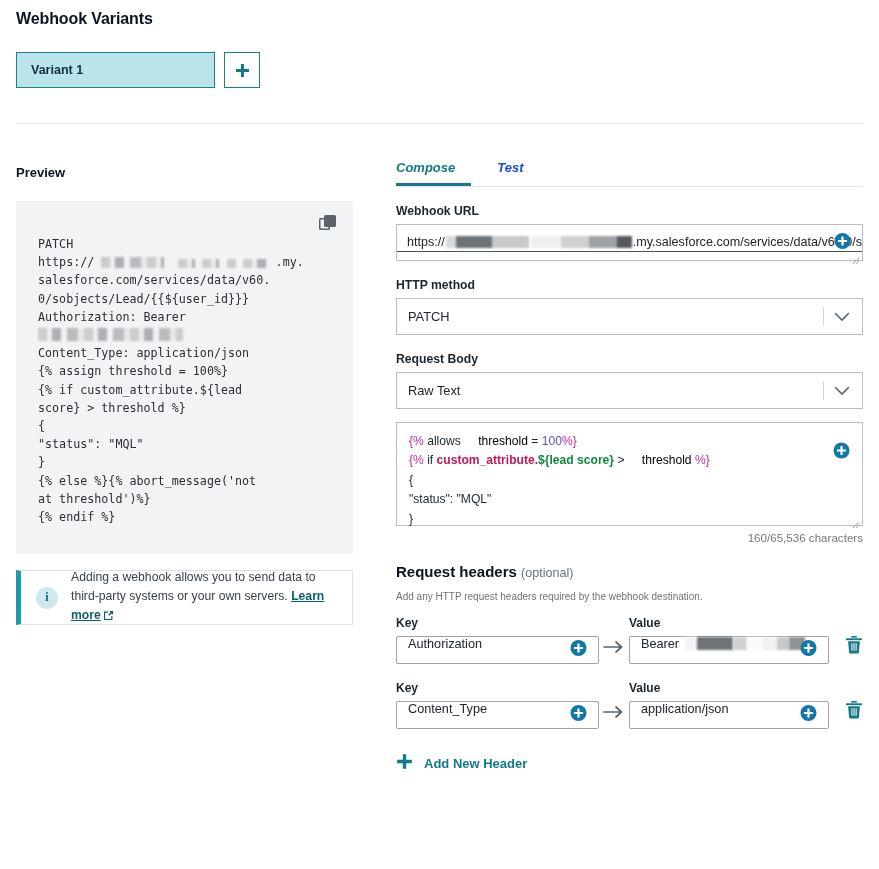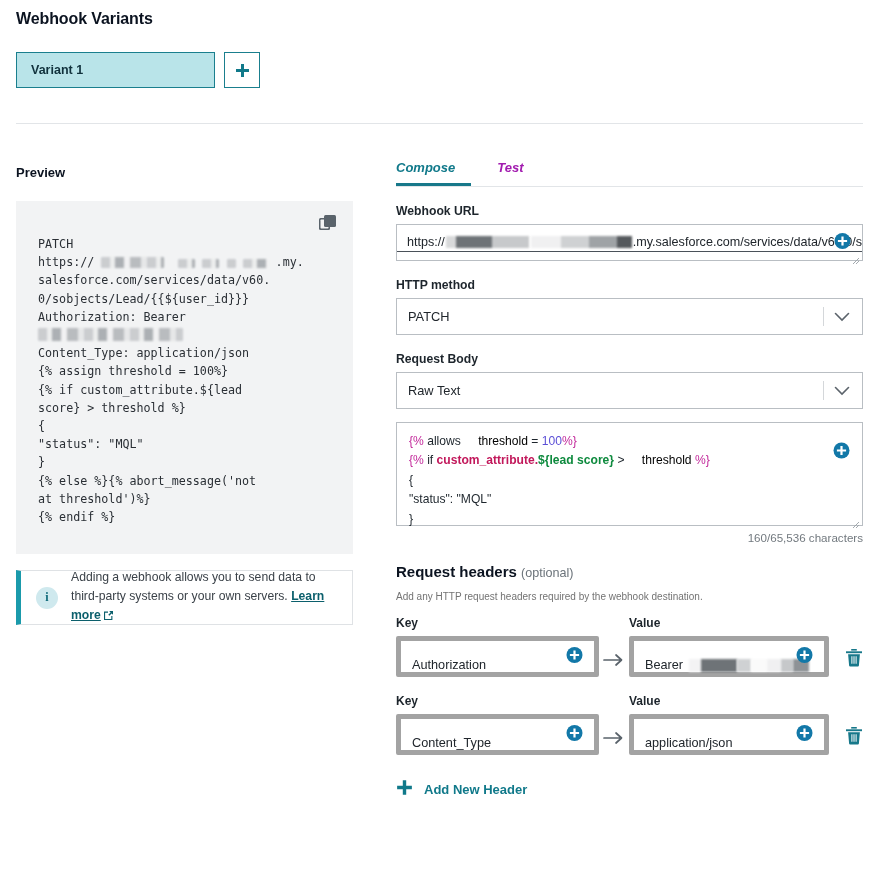--- a/index.html
+++ b/index.html
@@ -99,21 +99,21 @@
     color: #0b5f6c; font-weight: bold; text-decoration: underline;
   }
   .ext-link-icon { display: inline-block; vertical-align: -2px; margin-left: 2px; }
 
   
   .right { position: absolute; left: 396px; top: 160px; width: 467px; }
 
   .tabs { display: flex; gap: 42px; position: relative; font-style: italic; }
   .tab {
     font-size: 13px; font-weight: bold; padding-bottom: 11px; cursor: pointer;
-    color: #a21caf;
+    color: #1d4ed8;
   }
   .tab.active { color: #10798a; }
   .tabs-underline {
     position: absolute; left: 0; bottom: 0; width: 75px; height: 3px; background: #17788a;
   }
   .tabs-rule { height: 1px; background: #e2e5e8; margin-bottom: 0; }
 
   .section-head {
     display: flex; align-items: center; justify-content: space-between;
     margin-top: 25px;
@@ -184,22 +184,22 @@
 
   .req-head { margin-top: 19px; font-size: 15px; font-weight: bold; color: #0b1320; }
   .req-head .opt { font-size: 12.6px; font-weight: normal; color: #6b737a; }
   .req-sub { margin-top: 11px; font-size: 10px; color: #737373; }
 
   .header-row { display: flex; align-items: flex-end; margin-top: 14px; }
   .hcol-key { width: 203px; }
   .hcol-val { width: 200px; }
   .hlabel { font-size: 12px; font-weight: bold; color: #1d252c; margin-bottom: 6px; }
   .hinput {
-    position: relative; border: 5px solid #a3a3a3; background: #fff;
-    height: 41px; display: flex; align-items: flex-end; border-radius: 2px;
+    position: relative; border: 1px solid #a3a3a3; background: #fff;
+    height: 28px; display: flex; align-items: flex-start; border-radius: 2px;
   }
   .hinput .txt { padding-left: 11px; font-size: 12.7px; color: #20262c; }
   .arrow-between {
     width: 30px; display: flex; align-items: center; justify-content: center;
     height: 35px;
   }
   .trash { margin-left: 16px; height: 35px; display: flex; align-items: center; cursor: pointer; }
   .hv-redact { display: inline-flex; align-items: center; margin-left: 6px; }
   .hv-redact i {
     display: block; height: 13px; filter: blur(0.9px); margin-right: 0;

